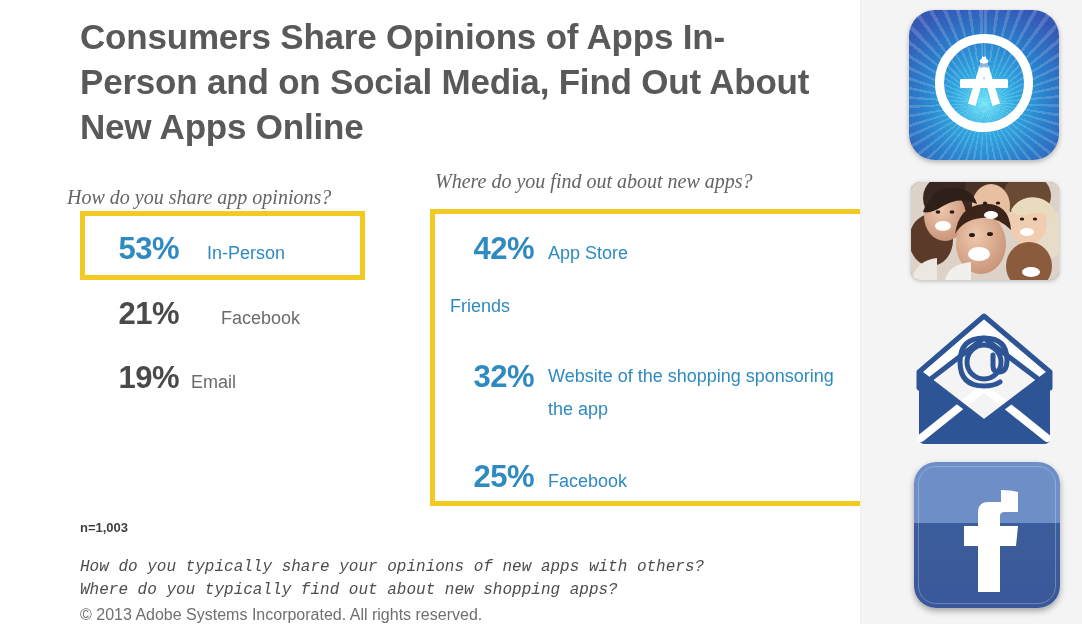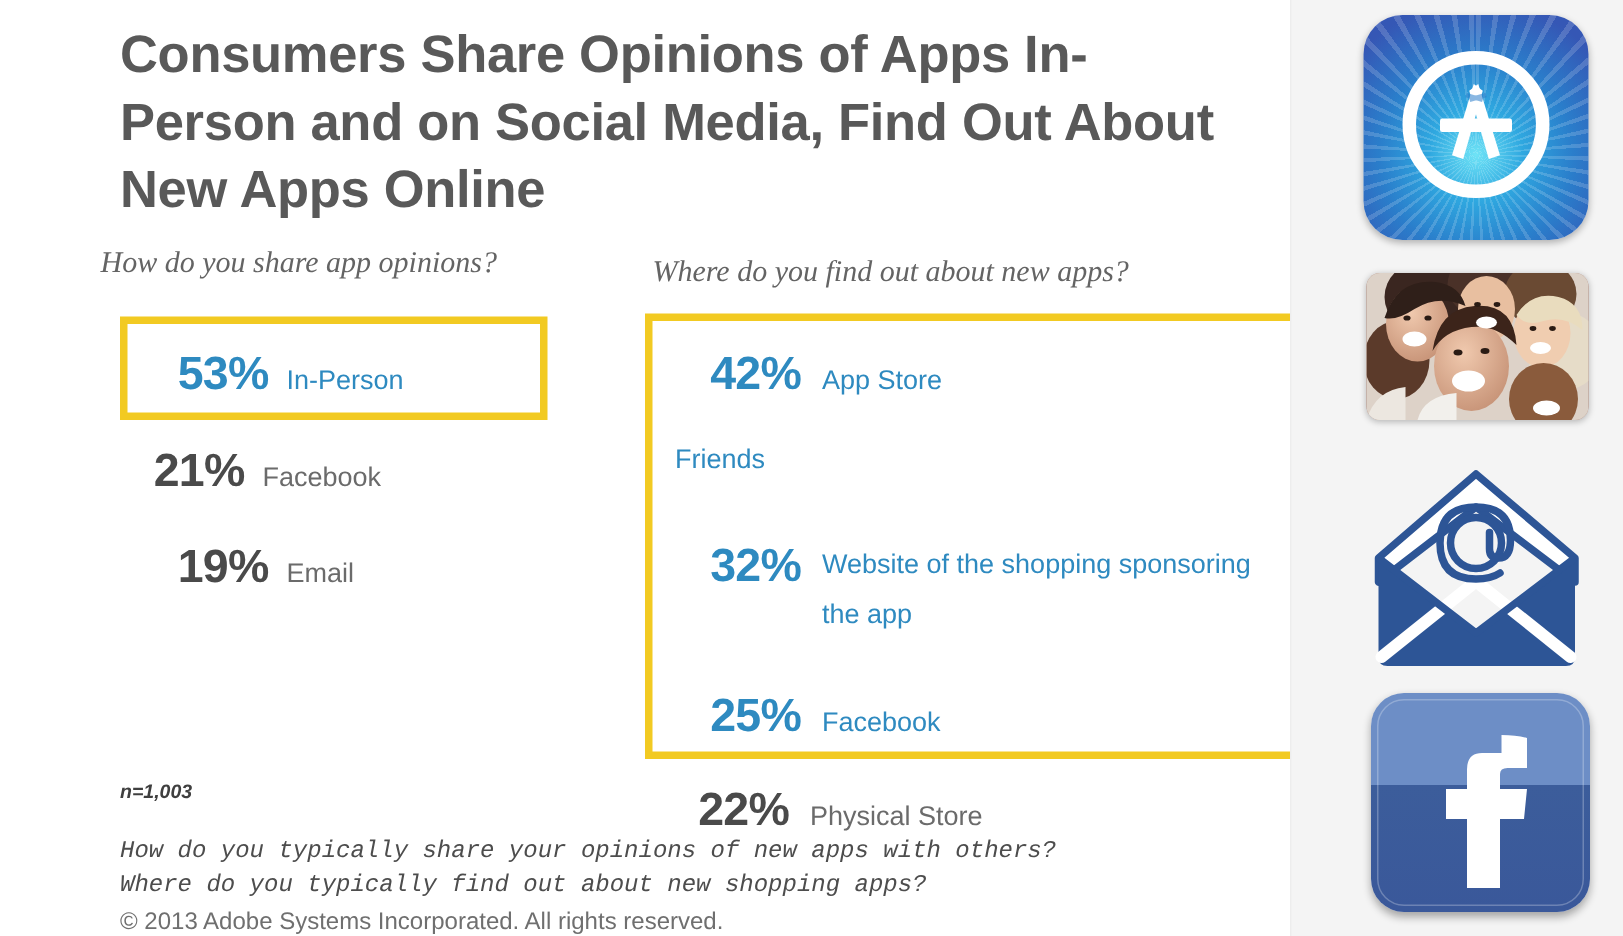--- a/index.html
+++ b/index.html
@@ -45,21 +45,21 @@
   }
 
   .subtitle {
     position: absolute;
     font-family: "Liberation Serif", serif;
     font-style: italic;
     font-size: 20px;
     color: #646464;
     white-space: nowrap;
   }
-  #subtitle-left  { left: 20px;  top: 164px; text-align: center; }
+  #subtitle-left  { left: 20px;  top: 186px; text-align: center; }
   #subtitle-right { left: 388px; top: 170px; }
 
   
   .stat-row {
     position: absolute;
     display: flex;
     align-items: baseline;
   }
   .stat-pct {
     font-family: "Liberation Sans", sans-serif;
@@ -81,22 +81,22 @@
   .hl-box {
     position: absolute;
     border: 5px solid #f2ca22;
     background: transparent;
     box-sizing: border-box;
   }
   #box-left  { left: 33px;  top: 211px; width: 285px; height: 69px; }
   #box-right { left: 383px; top: 209px; width: 440px; height: 297px; }
 
   
-  #row-l0 { left: 48px;  top: 231px; }
-  #row-l1 { left: 32px;  top: 296px; }
+  #row-l0 { left: 48px;  top: 231px; gap: 16px; }
+  #row-l1 { left: 48px;  top: 296px; gap: 30px; }
   #row-l2 { left: 48px;  top: 360px; }
   #row-l0 .stat-pct, #row-l1 .stat-pct, #row-l2 .stat-pct { width: 84px; margin-right: 12px; }
 
   
   #row-r0 { left: 403px; top: 231px; justify-content: space-between; }
   #row-r1 { left: 403px; top: 296px; }
   #row-r2 { left: 403px; top: 360px; }
   #row-r3 { left: 403px; top: 459px; }
   #row-r4 { left: 395px; top: 522px; }
   #row-r0 .stat-pct, #row-r1 .stat-pct, #row-r2 .stat-pct,
@@ -104,21 +104,20 @@
   #row-r2 .stat-label { line-height: 33px; display: block; width: 300px; }
   #row-r2 { align-items: flex-start; }
   #row-r2 .stat-pct { line-height: 33px; }
 
   
   #n-size {
     position: absolute;
     left: 33px;
     top: 520px;
     font-family: "Liberation Sans", sans-serif;
-    font-style: italic;
     font-size: 13px;
     font-weight: bold;
     color: #3f3f3f;
   }
   .question-note {
     position: absolute;
     left: 33px;
     font-family: Liberation Mono, monospace;
     font-style: italic;
     font-size: 16px;
@@ -246,24 +245,20 @@
     <div class="stat-row blue" id="row-r1">
       <span class="stat-label">Friends</span>
     </div>
     <div class="stat-row blue" id="row-r2">
       <span class="stat-pct">32%</span>
       <span class="stat-label">Website of the shopping sponsoring the app</span>
     </div>
     <div class="stat-row blue" id="row-r3">
       <span class="stat-pct">25%</span>
       <span class="stat-label">Facebook</span>
-    </div>
-    <div class="stat-row gray" id="row-r4">
-      <span class="stat-pct">22%</span>
-      <span class="stat-label">Physical Store</span>
     </div>
 
     <div id="n-size">n=1,003</div>
     <div class="question-note" id="q-note-1">How do you typically share your opinions of new apps with others?</div>
     <div class="question-note" id="q-note-2">Where do you typically find out about new shopping apps?</div>
     <div id="copyright">© 2013 Adobe Systems Incorporated. All rights reserved.</div>
 
   </div>
 
   <div id="sidebar">

